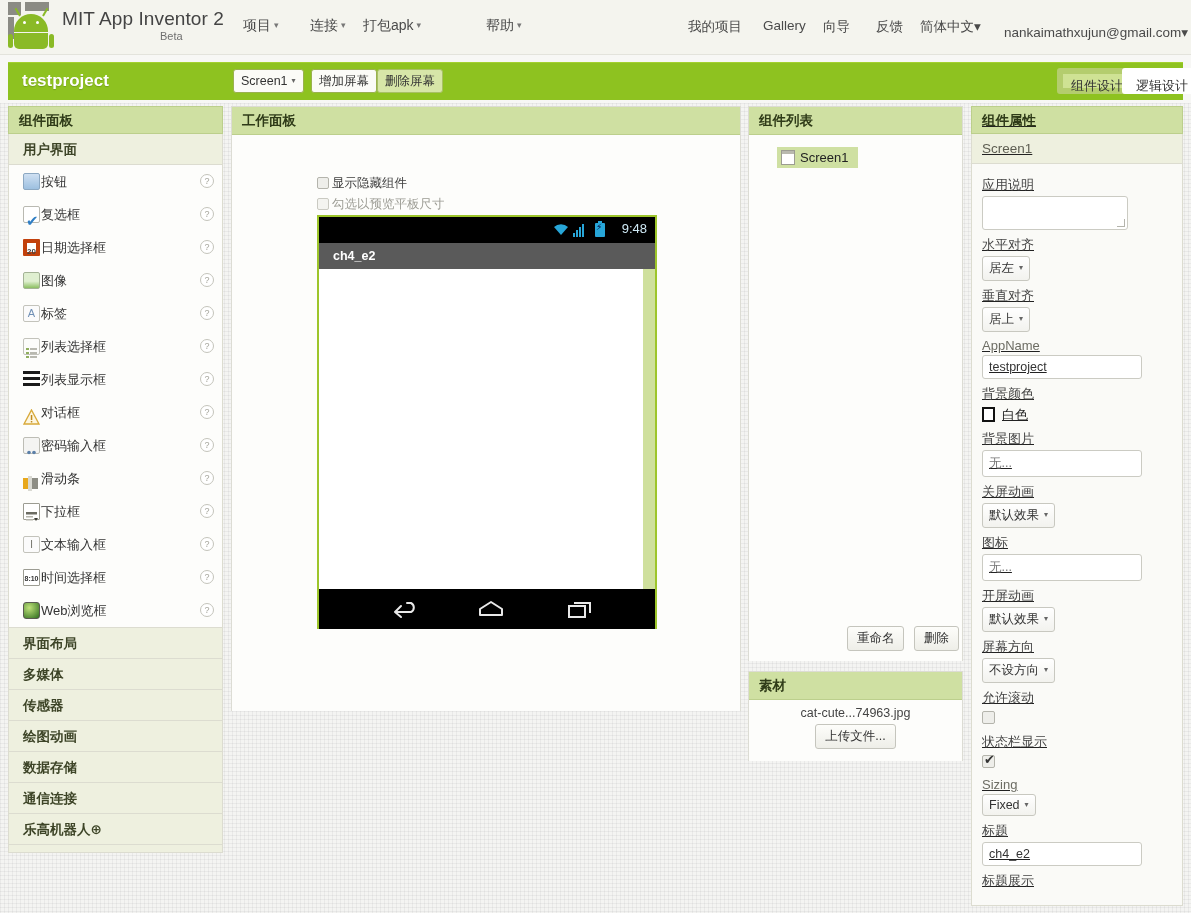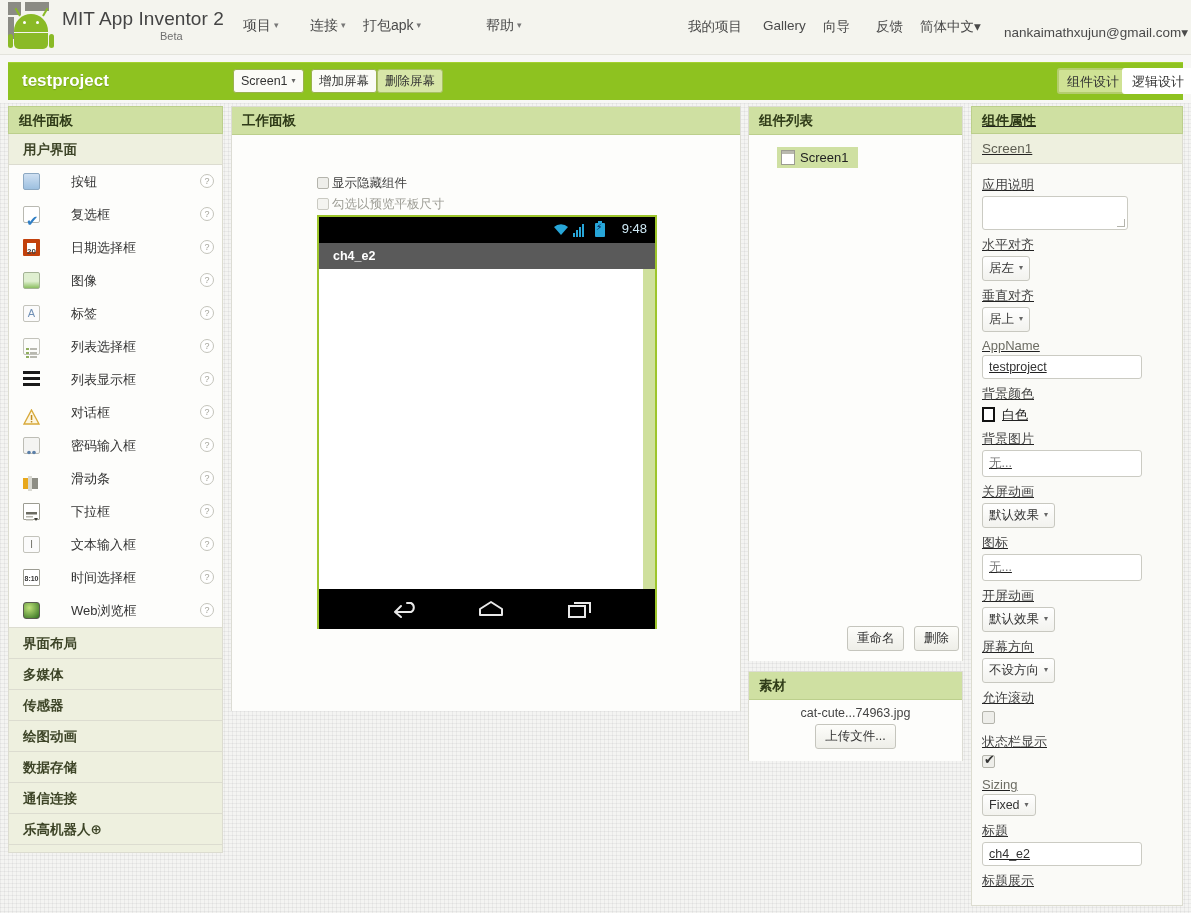--- a/index.html
+++ b/index.html
@@ -87,21 +87,21 @@
     border: 1px solid #9ab14f; border-radius: 3px;
     background: #fbfbf7;
     font-size: 12.5px; color: #333; line-height: 22px;
     padding: 0 7px; cursor: pointer; white-space: nowrap;
   }
   .gbtn.flat { background: #fbfbf7; }
   .gbtn.tinted { background: #d7e6a8; border-color:#a8c065; }
   .gbtn .caret { font-size: 8px; color:#666; margin-left: 4px; position:relative; top:-2px;}
   .mode-btn {
     position: absolute; top: 6px; height: 26px;
-    border: 2px solid #a16207; border-radius: 3px;
+    border: 6px solid #a16207; border-radius: 3px;
     font-size: 13px; line-height: 24px; padding: 0 8px;
     cursor: pointer; white-space: nowrap; color: #333;
   }
   .mode-btn.active { background: #cfe294; border-color:#b4cd6e; }
   .mode-btn.inactive { background: #ffffff; border-color:#ffffff; }
 
   
   .panel { position: absolute; background: #fdfdfb; border: 1px solid #dcdcd4; }
   .panel-head {
     background: #cfe0a2;
@@ -124,21 +124,21 @@
   .palette-list {
     background: #fdfdfb; border: 1px solid #dcdcd0; border-top: none;
   }
   .pal-item {
     position: relative; height: 33px; line-height: 33px;
     padding-left: 14px; cursor: pointer; font-size: 13px; color: #333;
   }
   .pal-icon {
     position: absolute; left: 14px; top: 8px; width: 17px; height: 17px;
   }
-  .pal-label { margin-left: 48px; }
+  .pal-label { margin-left: 18px; }
   .qmark {
     position: absolute; right: 8px; top: 9px;
     width: 14px; height: 14px; border-radius: 50%;
     border: 1px solid #c4c4bb; color: #a5a59c;
     font-size: 9px; line-height: 12px; text-align: center;
     cursor: pointer; background: #fff;
   }
 
   
   .ic-button { background: linear-gradient(#cfe0f2,#9dc0e0); border:1px solid #8ca8c2; border-radius:2px;}

